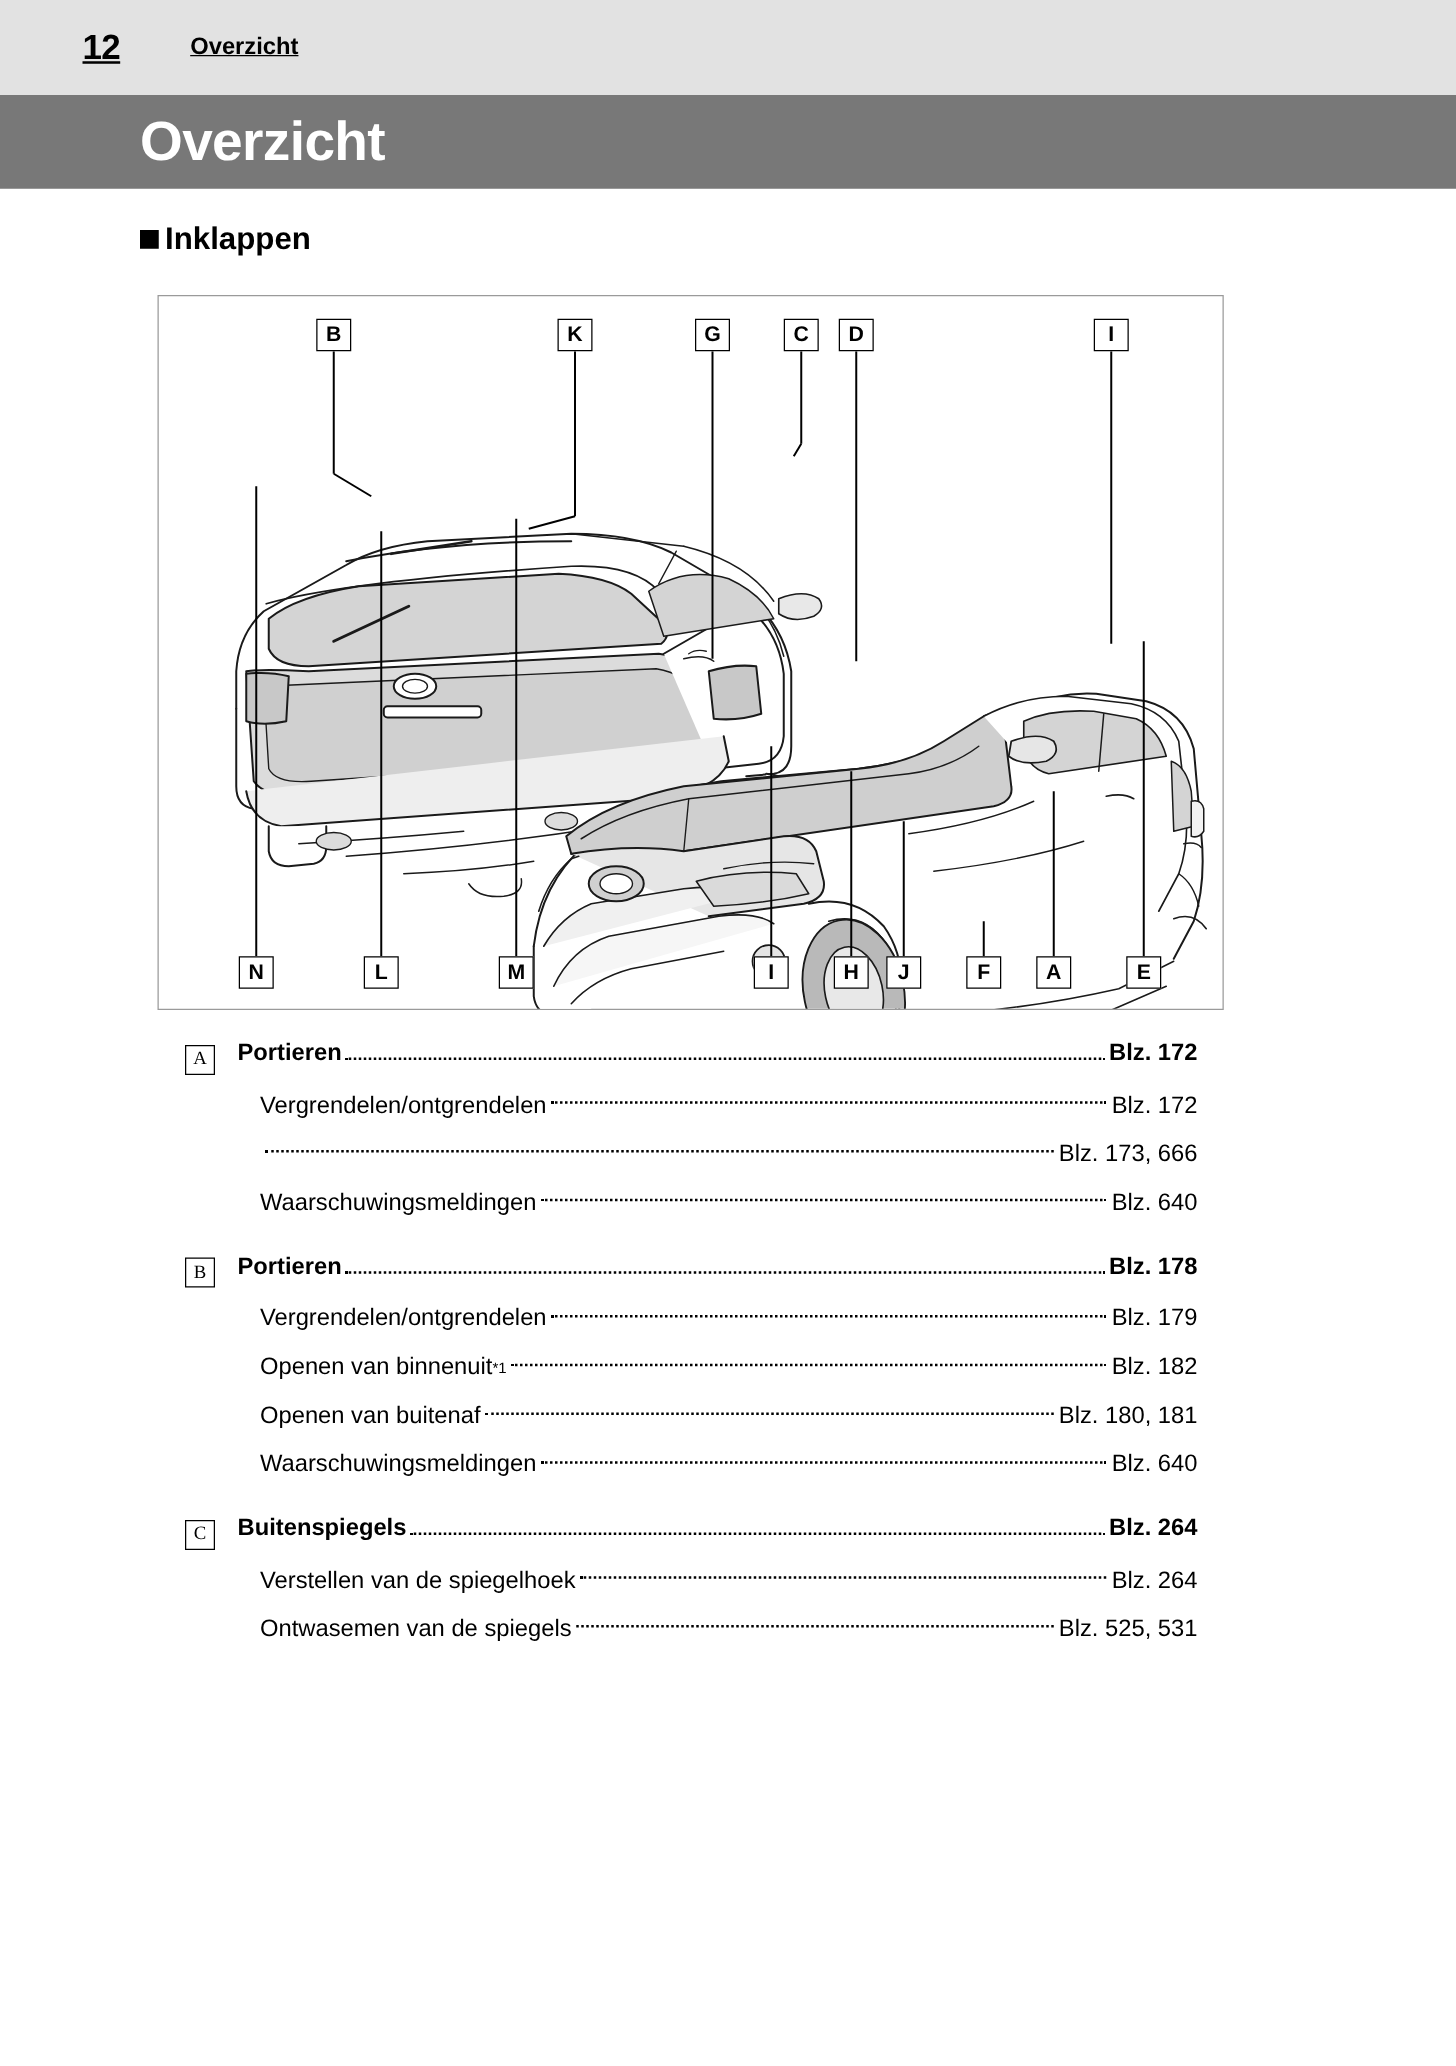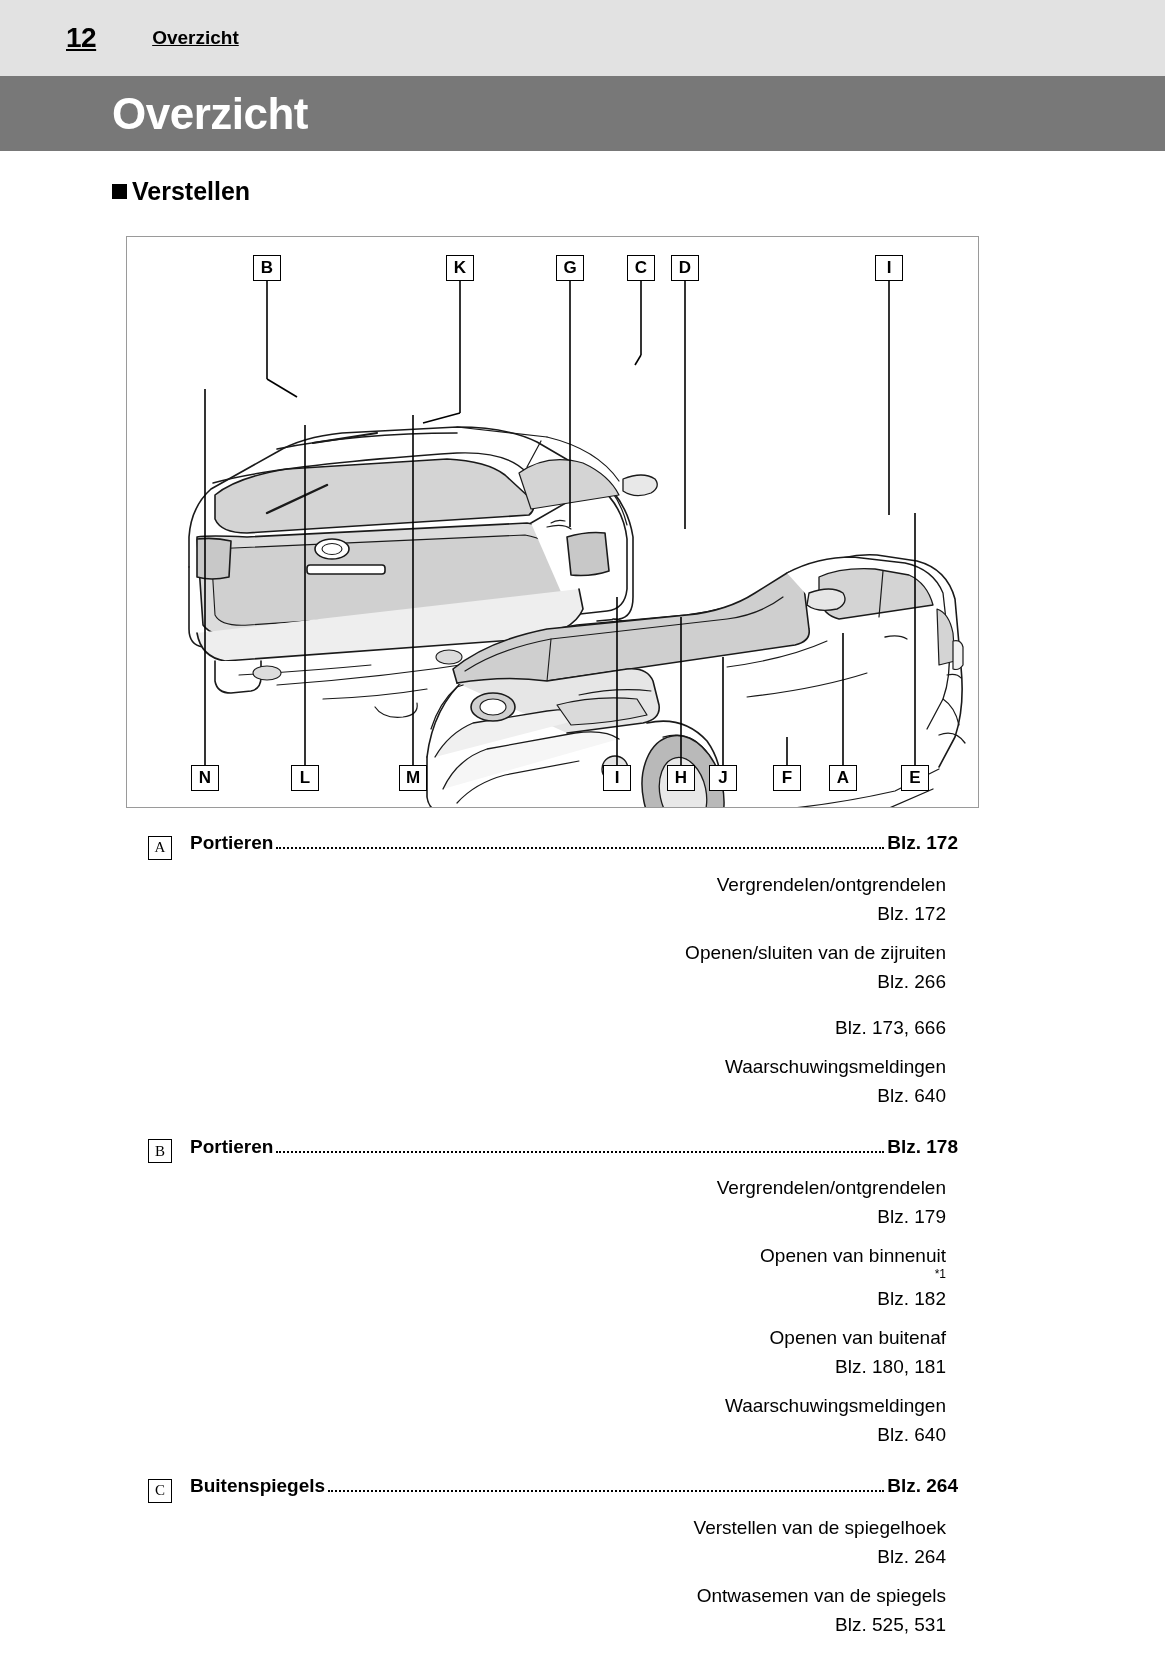--- a/index.html
+++ b/index.html
@@ -124,24 +124,23 @@
   }
   .main-label { white-space: nowrap; margin-top: 12px; }
   .dots {
     flex: 1 1 auto;
     border-bottom: 2.5px dotted #000;
     margin: 0 3px 5px 3px;
     height: 0;
   }
   .sub-row {
     display: flex;
-    align-items: flex-end;
+    align-items: center;
     font-size: 19px;
-    margin: 0 12px 17px 60px;
-    flex-direction: column;
+    margin: 0 0 17px 60px;
   }
   .sub-row .dots {
     border-bottom: 2px dotted #000;
     margin: 0 4px 5px 4px;
   }
   .page-ref { white-space: nowrap; }
   sup { font-size: 12px; }
 </style>
 </head>
 <body>
@@ -150,21 +149,21 @@
   <span class="page-number">12</span>
   <span class="header-title">Overzicht</span>
 </div>
 
 <div class="chapter-band">
   <span class="chapter-title">Overzicht</span>
 </div>
 
 <div class="section-heading">
   <span class="sq"></span>
-  <span>Verstellen</span>
+  <span>Inklappen</span>
 </div>
 
 <div class="figure">
 
   <svg width="851" height="570" viewBox="0 0 851 570">
     <g fill="none" stroke="#1a1a1a" stroke-width="1.6" stroke-linejoin="round" stroke-linecap="round">
 
       <path d="M62 330 L62 300 Q64 270 84 252 L150 215 Q175 200 215 196 L330 190 Q380 190 410 205 L470 240
                Q500 262 506 300 L506 360 Q506 380 492 382 L470 384" fill="#ffffff"></path>
       <path d="M62 330 L62 392 Q62 408 76 410 L92 410" fill="#ffffff"></path>
@@ -326,25 +325,20 @@
       <span class="main-label">Portieren</span>
       <span class="dots"></span>
       <span class="page-ref">Blz. 172</span>
     </div>
     <div class="sub-row">
       <span>Vergrendelen/ontgrendelen</span>
       <span class="dots"></span>
       <span class="page-ref">Blz. 172</span>
     </div>
     <div class="sub-row">
-      <span>Openen/sluiten van de zijruiten</span>
-      <span class="dots"></span>
-      <span class="page-ref">Blz. 266</span>
-    </div>
-    <div class="sub-row">
       <span class="dots"></span>
       <span class="page-ref">Blz. 173, 666</span>
     </div>
     <div class="sub-row">
       <span>Waarschuwingsmeldingen</span>
       <span class="dots"></span>
       <span class="page-ref">Blz. 640</span>
     </div>
   </div>
 

